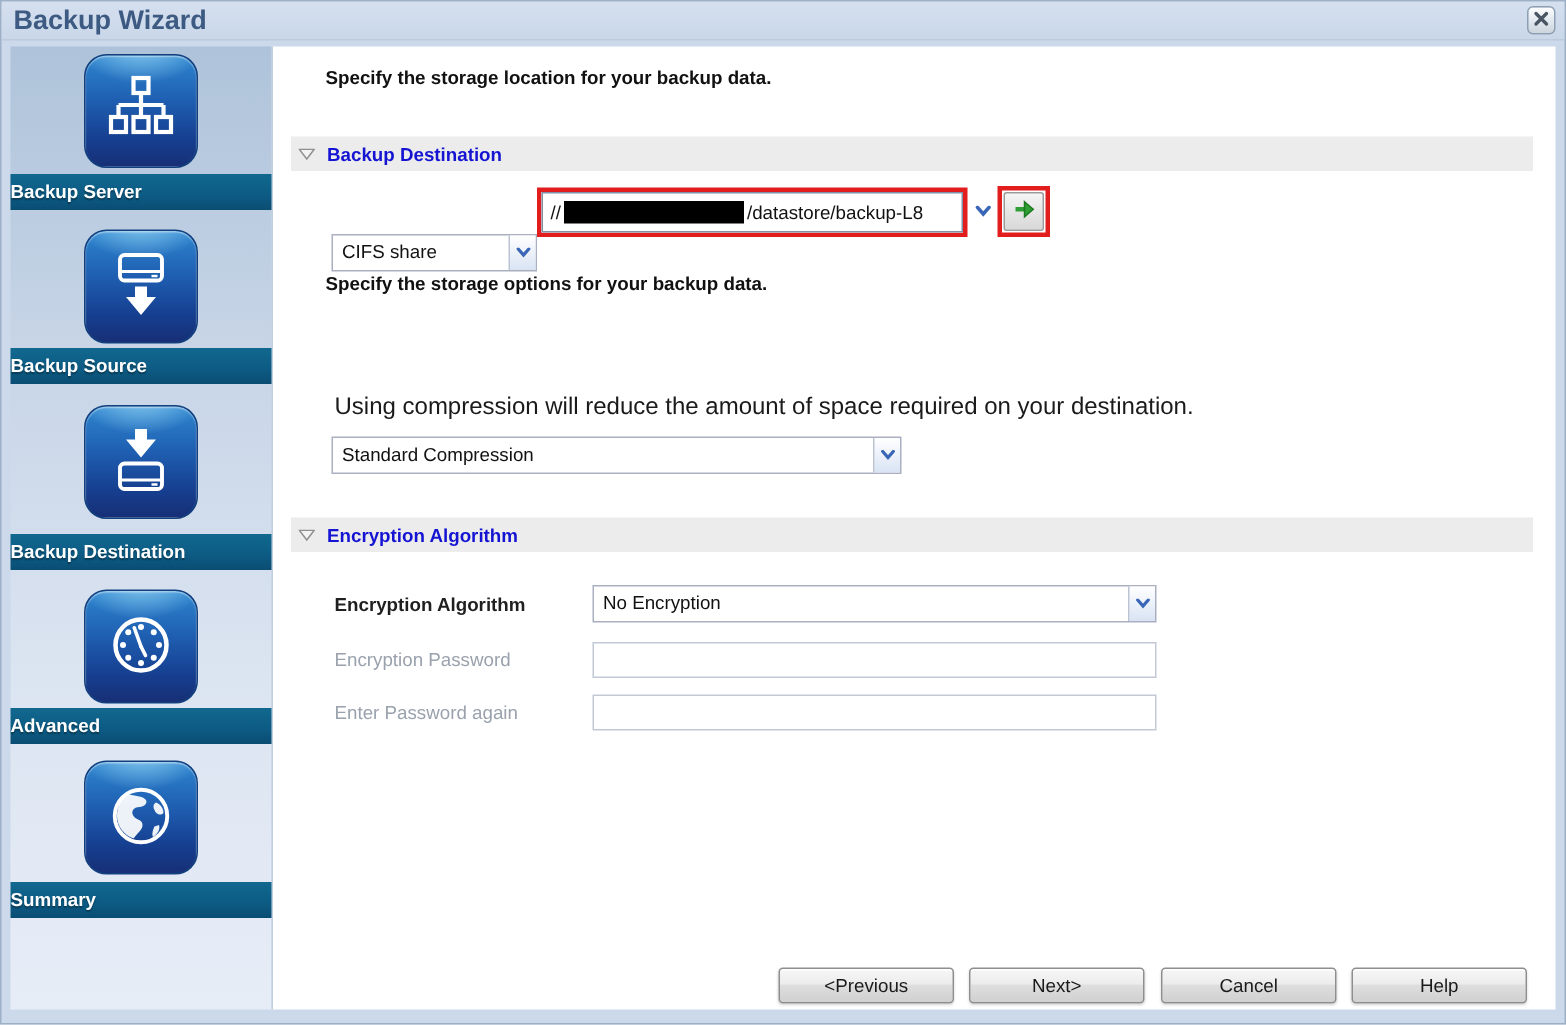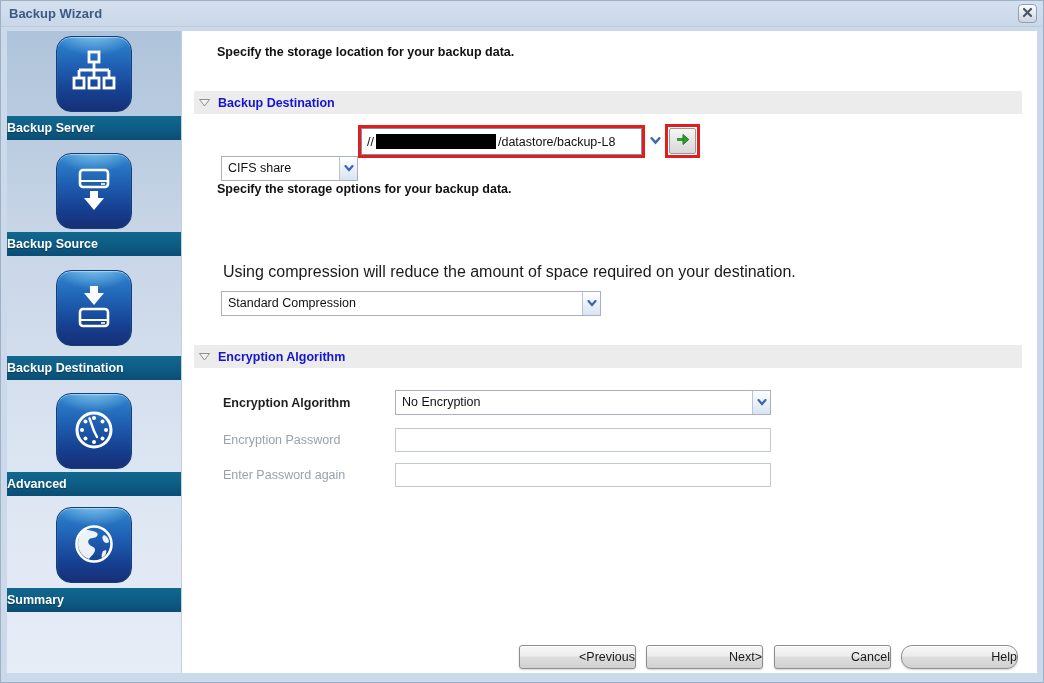--- a/index.html
+++ b/index.html
@@ -7,21 +7,21 @@
   body { font-family:"Liberation Sans", sans-serif; font-size:12px; color:#111; }
 
   .window { position:relative; width:1044px; height:683px; background:#ccd9ea;
             border:1px solid #9db0c6; overflow:hidden; }
 
   
   .titlebar { position:absolute; left:0; top:0; width:100%; height:26px;
               background:linear-gradient(180deg,#d5e0ef 0%,#c9d7e9 100%);
               border-bottom:1px solid #bccadd; }
   .titlebar .title { position:absolute; left:8px; top:0; line-height:25px;
-                     font-weight:bold; font-size:13px; color:#3d5a82; }
+                     font-weight:bold; font-size:18px; color:#3d5a82; }
   .close-btn { position:absolute; right:6px; top:3px; width:19px; height:19px;
                border:1px solid #8fa0b4; border-radius:4px;
                background:linear-gradient(180deg,#fdfdfe 0%,#e3e9f0 50%,#ccd4dd 100%);
                display:flex; align-items:center; justify-content:center; cursor:pointer; }
 
   
   .sidebar { position:absolute; left:6px; top:30px; width:175px; height:642px;
              background:linear-gradient(180deg,#aec3da 0%,#c6d4e6 30%,#dbe4f1 65%,#e7edf7 100%);
              border-right:1px solid #c2cfdf; }
   .step-tile { position:absolute; left:50%; transform:translateX(-50%);
@@ -69,21 +69,21 @@
   .form-label { position:absolute; font-size:12.5px; }
   .form-label.active { color:#1f1f1f; font-weight:600; }
   .form-label.disabled { color:#9aa2ad; }
   .text-input { position:absolute; height:24px; background:#fff; border:1px solid #c3c9d4;
                 font-family:"Liberation Sans", sans-serif; font-size:12.5px; padding:0 5px; }
 
   .btn { position:absolute; width:117px; height:24px; border:1px solid #8e8e8e; border-radius:3px;
          background:linear-gradient(180deg,#f7f7f7 0%,#ececec 45%,#dedede 50%,#d0d0d0 100%);
          box-shadow:inset 0 1px 0 #ffffff, 0 1px 2px rgba(0,0,0,.18);
          font-family:"Liberation Sans", sans-serif; font-size:12.5px; color:#1a1a1a;
-         text-align:right; line-height:22px; cursor:pointer; }
+         text-align:center; line-height:22px; cursor:pointer; }
 </style>
 </head>
 <body>
 
 <div class="window">
 
   <div class="titlebar">
     <span class="title">Backup Wizard</span>
     <div class="close-btn">
       <span>
@@ -267,18 +267,18 @@
 
     <div class="btn" style="left:337px; top:614px;">
       <span>&lt;Previous</span>
     </div>
     <div class="btn" style="left:464px; top:614px;">
       <span>Next&gt;</span>
     </div>
     <div class="btn" style="left:592px; top:614px;">
       <span>Cancel</span>
     </div>
-    <div class="btn" style="left:719px; top:614px;border-radius:11px;">
+    <div class="btn" style="left:719px; top:614px;">
       <span>Help</span>
     </div>
 
   </div>
 </div>
 
 </body></html>

